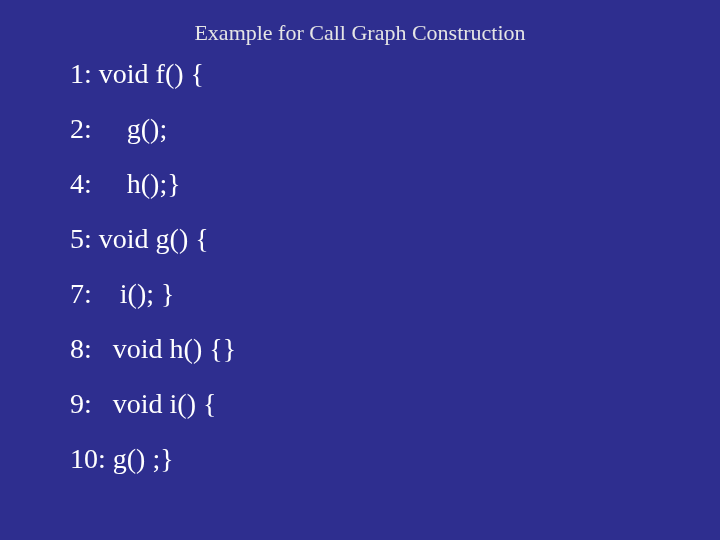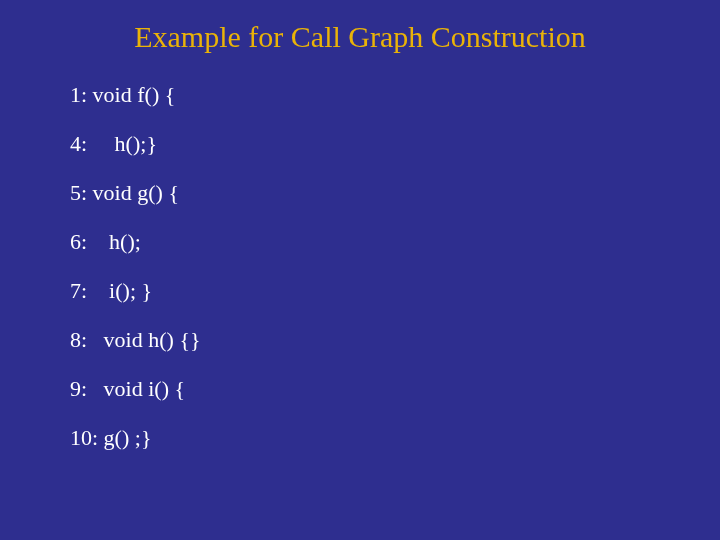--- a/index.html
+++ b/index.html
@@ -4,45 +4,45 @@
 <style>
   * { margin: 0; padding: 0; box-sizing: border-box; }
   html, body { width: 720px; height: 540px; overflow: hidden; }
   body {
     background: #2e2e8f;
     font-family: "Times New Roman", Times, serif;
     color: #ffffff;
     padding: 20px 60px 20px 70px;
   }
   .title {
-    color: #eab308;
-    font-size: 30px;
+    color: #e5e5e5;
+    font-size: 22px;
     font-weight: normal;
     text-align: center;
-    margin-bottom: 28px;
+    margin-bottom: 12px;
     margin-left: -10px;
   }
   .code-list {
     display: flex;
     flex-direction: column;
     gap: 23px;
   }
   .code-line {
-    font-size: 22px;
+    font-size: 28px;
     color: #ffffff;
     white-space: pre;
   }
 </style>
 </head>
 <body>
 
 <div class="title">Example for Call Graph Construction</div>
 
 <div class="code-list">
   <div class="code-line">1: void f() {</div>
+  <div class="code-line">2:     g();</div>
   <div class="code-line">4:     h();}</div>
   <div class="code-line">5: void g() {</div>
-  <div class="code-line">6:    h();</div>
   <div class="code-line">7:    i(); }</div>
   <div class="code-line">8:   void h() {}</div>
   <div class="code-line">9:   void i() {</div>
   <div class="code-line">10: g() ;}</div>
 </div>
 
 </body></html>

